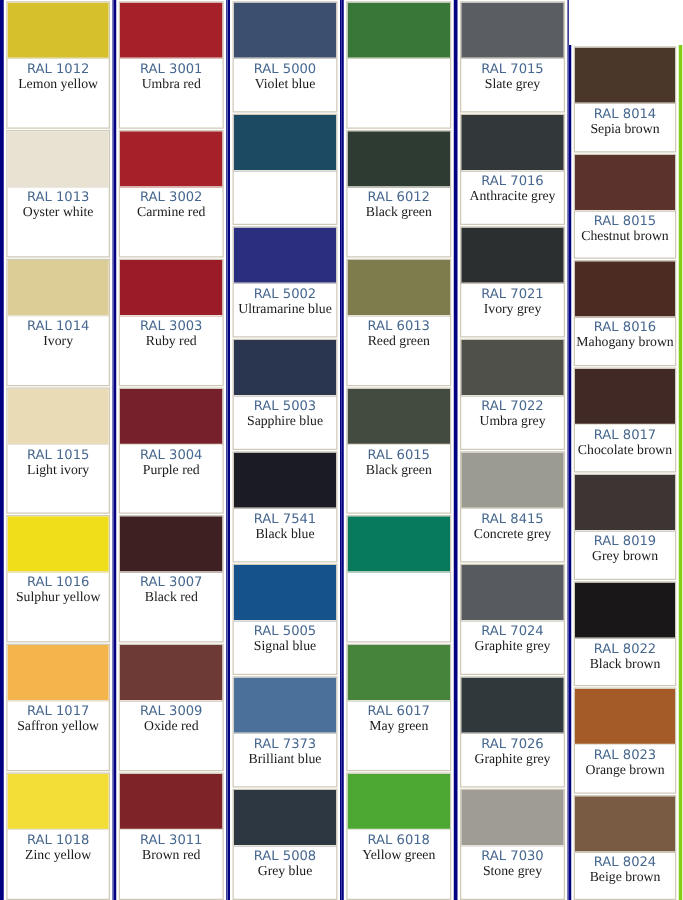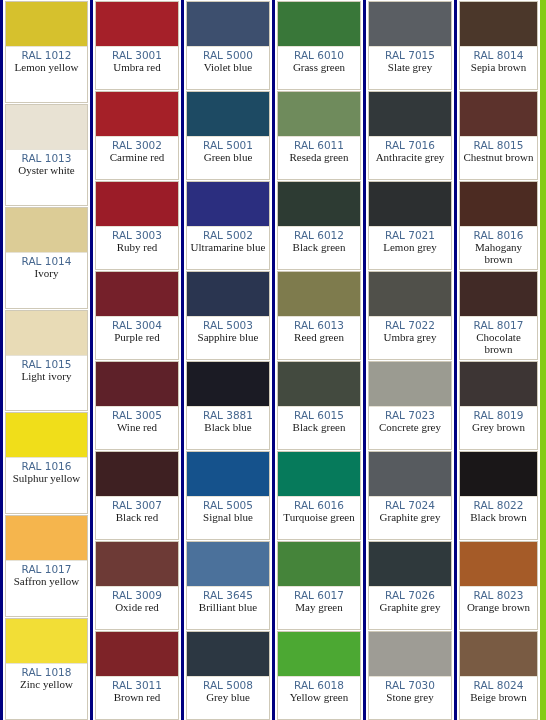--- a/index.html
+++ b/index.html
@@ -31,21 +31,22 @@
     display: flex;
     flex-direction: column;
     border-left: 2px solid #000080;
     border-right: 1px solid #000080;
     background: #ffffff;
   }
   .ral-column.first {
     border-left: 3px solid #000080;
   }
   .ral-column.last {
-    border-right: 6px solid #84cc16;
+    border-right: 3px solid #84cc16;
+    margin-top: 36px;
   }
 
   .ral-cell {
     flex: 1 1 0;
     box-sizing: border-box;
     margin: 1px 2px 0 2px;
     border: 1px solid #cfc9b8;
     background: #ffffff;
     display: flex;
     flex-direction: column;
@@ -162,27 +163,20 @@
         </div>
       </div>
       <div class="ral-cell">
         <div class="swatch" style="background: rgb(117, 32, 42);"></div>
         <div class="cell-text">
           <span class="ral-code">RAL 3004</span>
           <span class="ral-name">Purple red</span>
         </div>
       </div>
       <div class="ral-cell">
-        <div class="swatch" style="background: rgb(94, 33, 41);"></div>
-        <div class="cell-text">
-          <span class="ral-code">RAL 3005</span>
-          <span class="ral-name">Wine red</span>
-        </div>
-      </div>
-      <div class="ral-cell">
         <div class="swatch" style="background: rgb(62, 32, 34);"></div>
         <div class="cell-text">
           <span class="ral-code">RAL 3007</span>
           <span class="ral-name">Black red</span>
         </div>
       </div>
       <div class="ral-cell">
         <div class="swatch" style="background: rgb(109, 58, 54);"></div>
         <div class="cell-text">
           <span class="ral-code">RAL 3009</span>
@@ -200,82 +194,67 @@
     <div class="ral-column">
       <div class="ral-cell">
         <div class="swatch" style="background: rgb(61, 79, 110);"></div>
         <div class="cell-text">
           <span class="ral-code">RAL 5000</span>
           <span class="ral-name">Violet blue</span>
         </div>
       </div>
       <div class="ral-cell">
         <div class="swatch" style="background: rgb(29, 74, 99);"></div>
-        <div class="cell-text">
-          <span class="ral-code">RAL 5001</span>
-          <span class="ral-name">Green blue</span>
-        </div>
       </div>
       <div class="ral-cell">
         <div class="swatch" style="background: rgb(43, 46, 127);"></div>
         <div class="cell-text">
           <span class="ral-code">RAL 5002</span>
           <span class="ral-name">Ultramarine blue</span>
         </div>
       </div>
       <div class="ral-cell">
         <div class="swatch" style="background: rgb(42, 53, 80);"></div>
         <div class="cell-text">
           <span class="ral-code">RAL 5003</span>
           <span class="ral-name">Sapphire blue</span>
         </div>
       </div>
       <div class="ral-cell">
         <div class="swatch" style="background: rgb(27, 27, 36);"></div>
         <div class="cell-text">
-          <span class="ral-code">RAL 3881</span>
+          <span class="ral-code">RAL 7541</span>
           <span class="ral-name">Black blue</span>
         </div>
       </div>
       <div class="ral-cell">
         <div class="swatch" style="background: rgb(21, 82, 140);"></div>
         <div class="cell-text">
           <span class="ral-code">RAL 5005</span>
           <span class="ral-name">Signal blue</span>
         </div>
       </div>
       <div class="ral-cell">
         <div class="swatch" style="background: rgb(75, 113, 155);"></div>
         <div class="cell-text">
-          <span class="ral-code">RAL 3645</span>
+          <span class="ral-code">RAL 7373</span>
           <span class="ral-name">Brilliant blue</span>
         </div>
       </div>
       <div class="ral-cell">
         <div class="swatch" style="background: rgb(44, 55, 66);"></div>
         <div class="cell-text">
           <span class="ral-code">RAL 5008</span>
           <span class="ral-name">Grey blue</span>
         </div>
       </div>
     </div>
     <div class="ral-column">
       <div class="ral-cell">
         <div class="swatch" style="background: rgb(57, 119, 57);"></div>
-        <div class="cell-text">
-          <span class="ral-code">RAL 6010</span>
-          <span class="ral-name">Grass green</span>
-        </div>
-      </div>
-      <div class="ral-cell">
-        <div class="swatch" style="background: rgb(111, 139, 92);"></div>
-        <div class="cell-text">
-          <span class="ral-code">RAL 6011</span>
-          <span class="ral-name">Reseda green</span>
-        </div>
       </div>
       <div class="ral-cell">
         <div class="swatch" style="background: rgb(45, 59, 51);"></div>
         <div class="cell-text">
           <span class="ral-code">RAL 6012</span>
           <span class="ral-name">Black green</span>
         </div>
       </div>
       <div class="ral-cell">
         <div class="swatch" style="background: rgb(126, 123, 77);"></div>
@@ -286,24 +265,20 @@
       </div>
       <div class="ral-cell">
         <div class="swatch" style="background: rgb(67, 74, 63);"></div>
         <div class="cell-text">
           <span class="ral-code">RAL 6015</span>
           <span class="ral-name">Black green</span>
         </div>
       </div>
       <div class="ral-cell">
         <div class="swatch" style="background: rgb(6, 122, 91);"></div>
-        <div class="cell-text">
-          <span class="ral-code">RAL 6016</span>
-          <span class="ral-name">Turquoise green</span>
-        </div>
       </div>
       <div class="ral-cell">
         <div class="swatch" style="background: rgb(69, 132, 58);"></div>
         <div class="cell-text">
           <span class="ral-code">RAL 6017</span>
           <span class="ral-name">May green</span>
         </div>
       </div>
       <div class="ral-cell">
         <div class="swatch" style="background: rgb(76, 168, 51);"></div>
@@ -325,34 +300,34 @@
         <div class="swatch" style="background: rgb(50, 56, 58);"></div>
         <div class="cell-text">
           <span class="ral-code">RAL 7016</span>
           <span class="ral-name">Anthracite grey</span>
         </div>
       </div>
       <div class="ral-cell">
         <div class="swatch" style="background: rgb(44, 47, 48);"></div>
         <div class="cell-text">
           <span class="ral-code">RAL 7021</span>
-          <span class="ral-name">Lemon grey</span>
+          <span class="ral-name">Ivory grey</span>
         </div>
       </div>
       <div class="ral-cell">
         <div class="swatch" style="background: rgb(80, 80, 74);"></div>
         <div class="cell-text">
           <span class="ral-code">RAL 7022</span>
           <span class="ral-name">Umbra grey</span>
         </div>
       </div>
       <div class="ral-cell">
         <div class="swatch" style="background: rgb(155, 155, 145);"></div>
         <div class="cell-text">
-          <span class="ral-code">RAL 7023</span>
+          <span class="ral-code">RAL 8415</span>
           <span class="ral-name">Concrete grey</span>
         </div>
       </div>
       <div class="ral-cell">
         <div class="swatch" style="background: rgb(87, 91, 95);"></div>
         <div class="cell-text">
           <span class="ral-code">RAL 7024</span>
           <span class="ral-name">Graphite grey</span>
         </div>
       </div>

